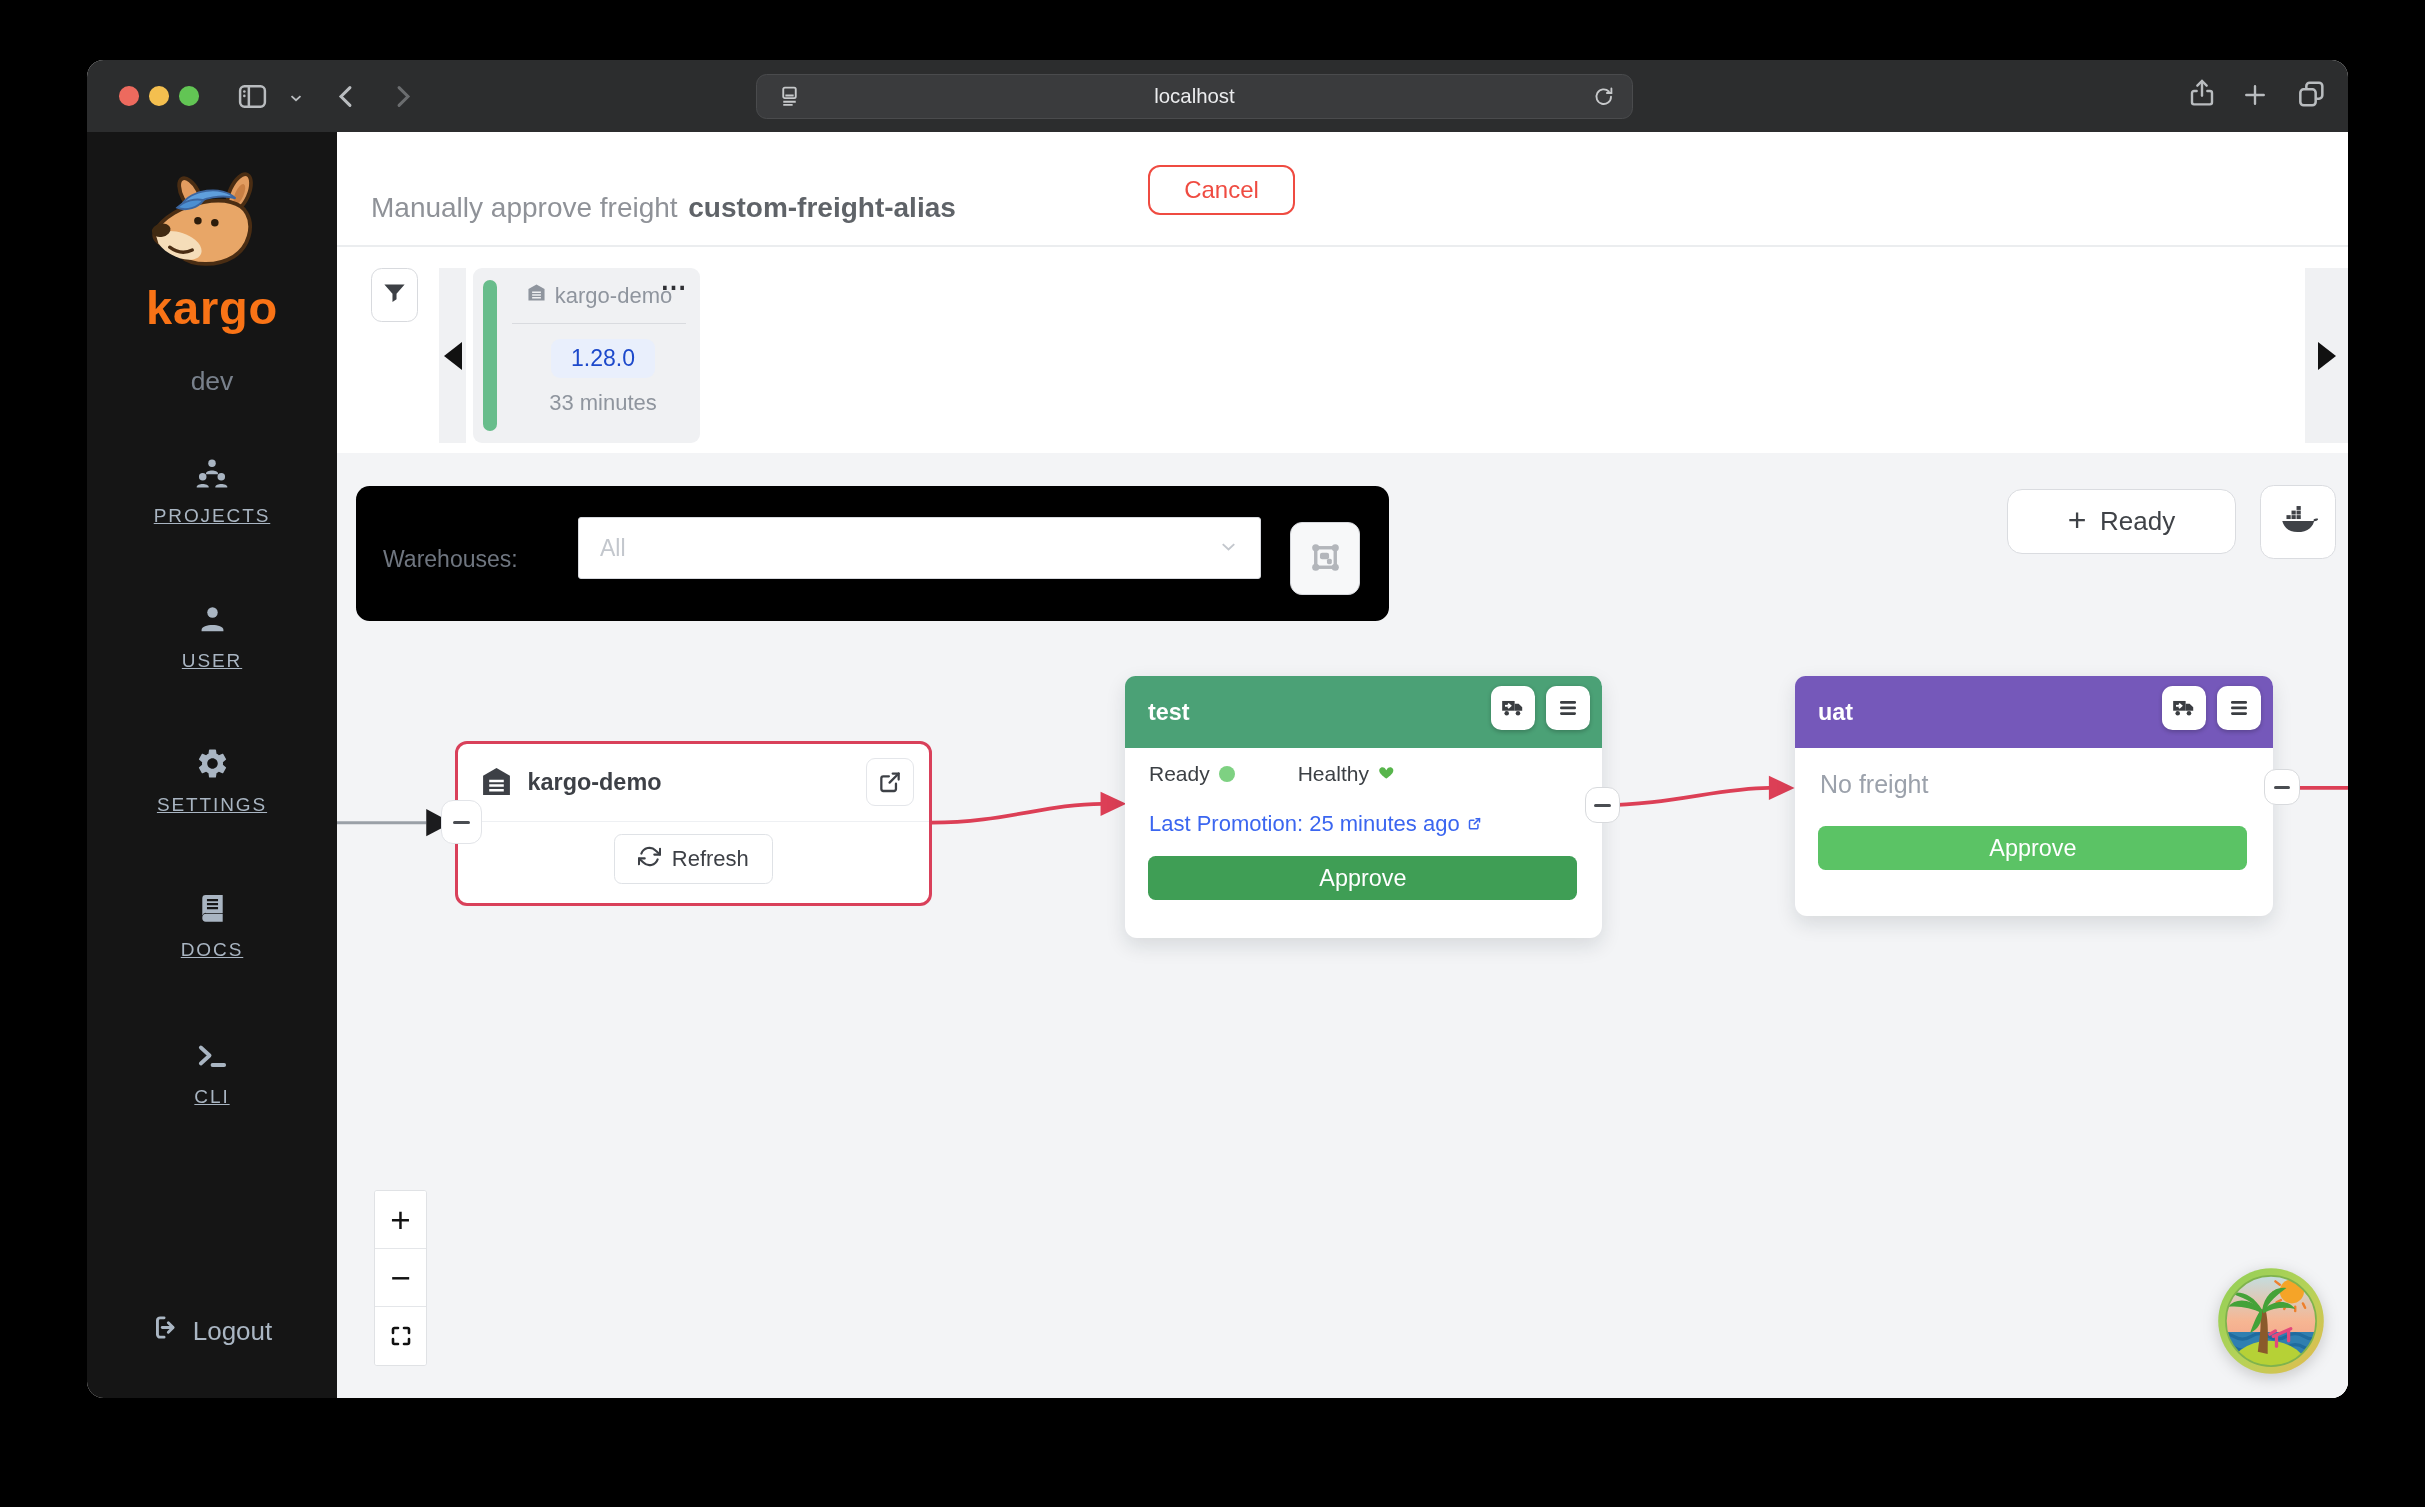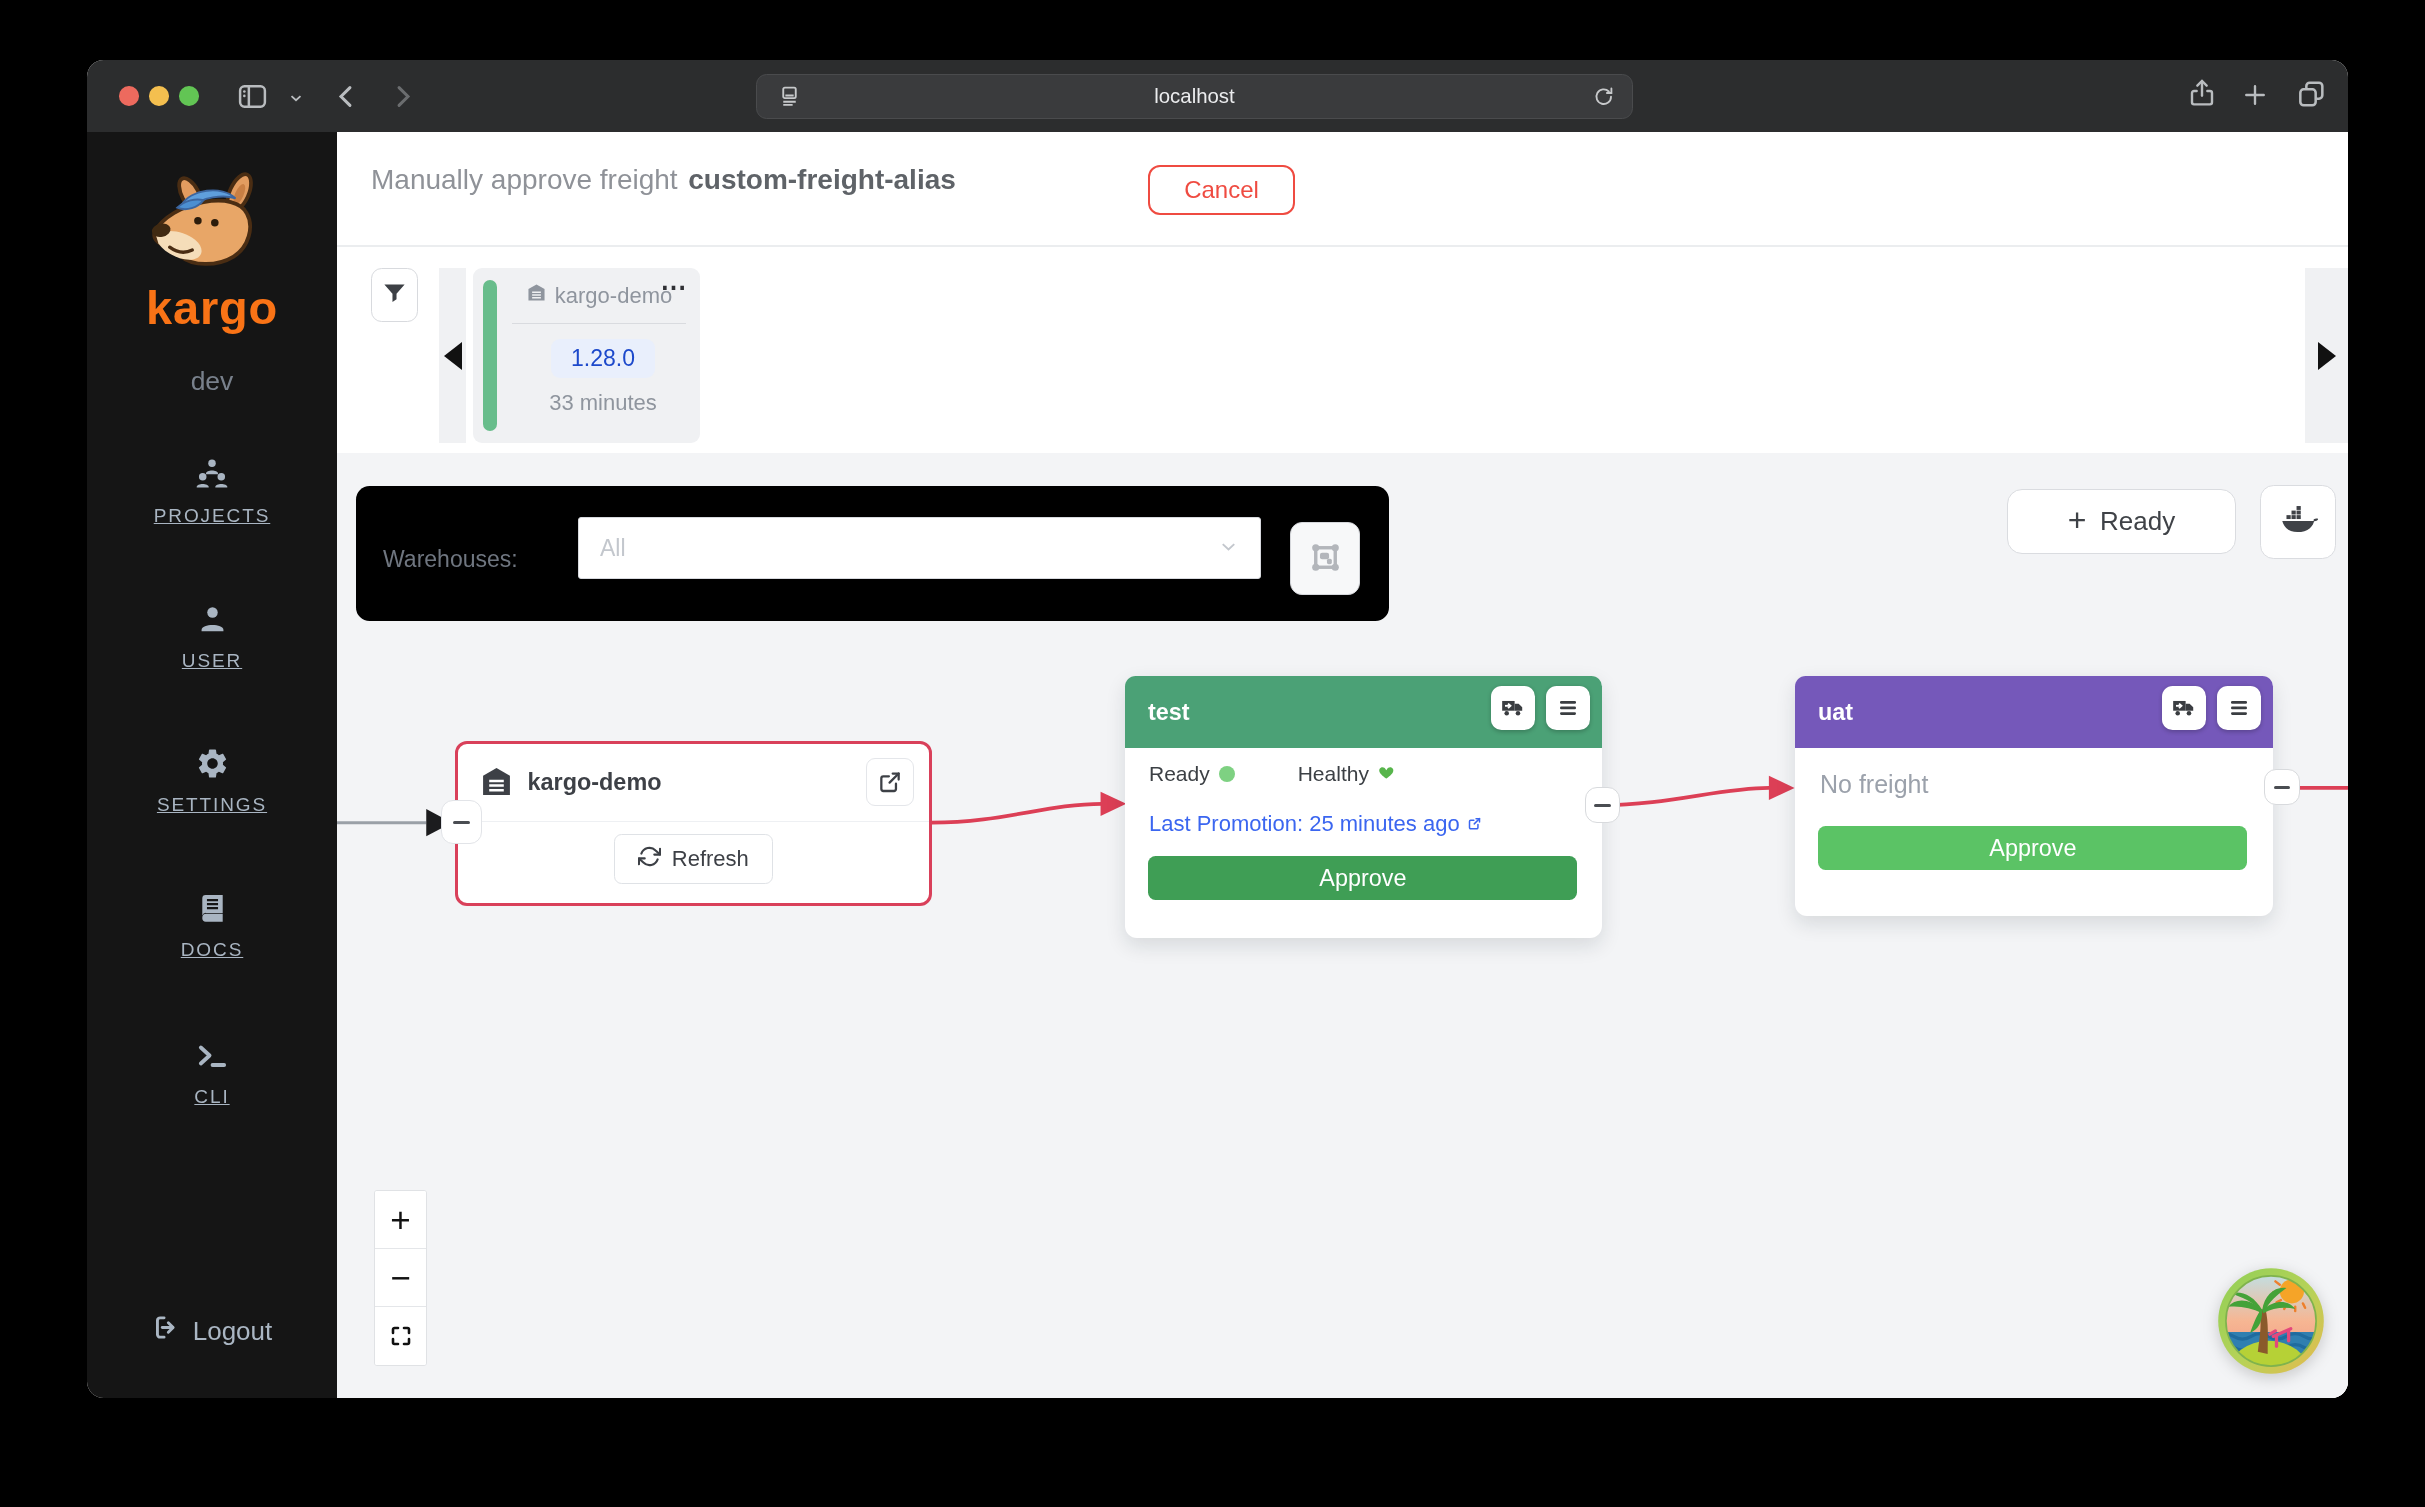--- a/index.html
+++ b/index.html
@@ -42,21 +42,21 @@
   .nav-0{ top:324px; } .nav-1{ top:470px; } .nav-2{ top:614px; }
   .nav-3{ top:759px; } .nav-4{ top:906px; }
   .logout { position:absolute; left:0; right:0; top:1181px; display:flex;
             align-items:center; justify-content:center; gap:12px; color:#aab6c3;
             font-size:26px; cursor:pointer; }
 
   
   .main { position:relative; flex:1; background:#fff; }
 
   .page-header { position:absolute; left:34px; top:32px; height:60px;
-                 display:flex; align-items:flex-start; gap:10.6px; }
+                 display:flex; align-items:flex-end; gap:10.6px; }
   .ph-prefix { font-size:28px; color:#8f9298; }
   .ph-alias  { font-size:28px; color:#5f6368; font-weight:700; }
   .cancel-btn { position:absolute; left:811px; top:33px; width:147px; height:50px;
                 border:2.3px solid #ef4b41; border-radius:12px; background:#fff;
                 color:#ef4b41; font-size:24px; display:flex; align-items:center;
                 justify-content:center; cursor:pointer; }
   .hdr-divider { position:absolute; left:0; right:0; top:113px; height:1.5px; background:#ebedef; }
 
   
   .freight-bar { position:absolute; left:0; right:0; top:115px; height:206px; background:#fff; }

